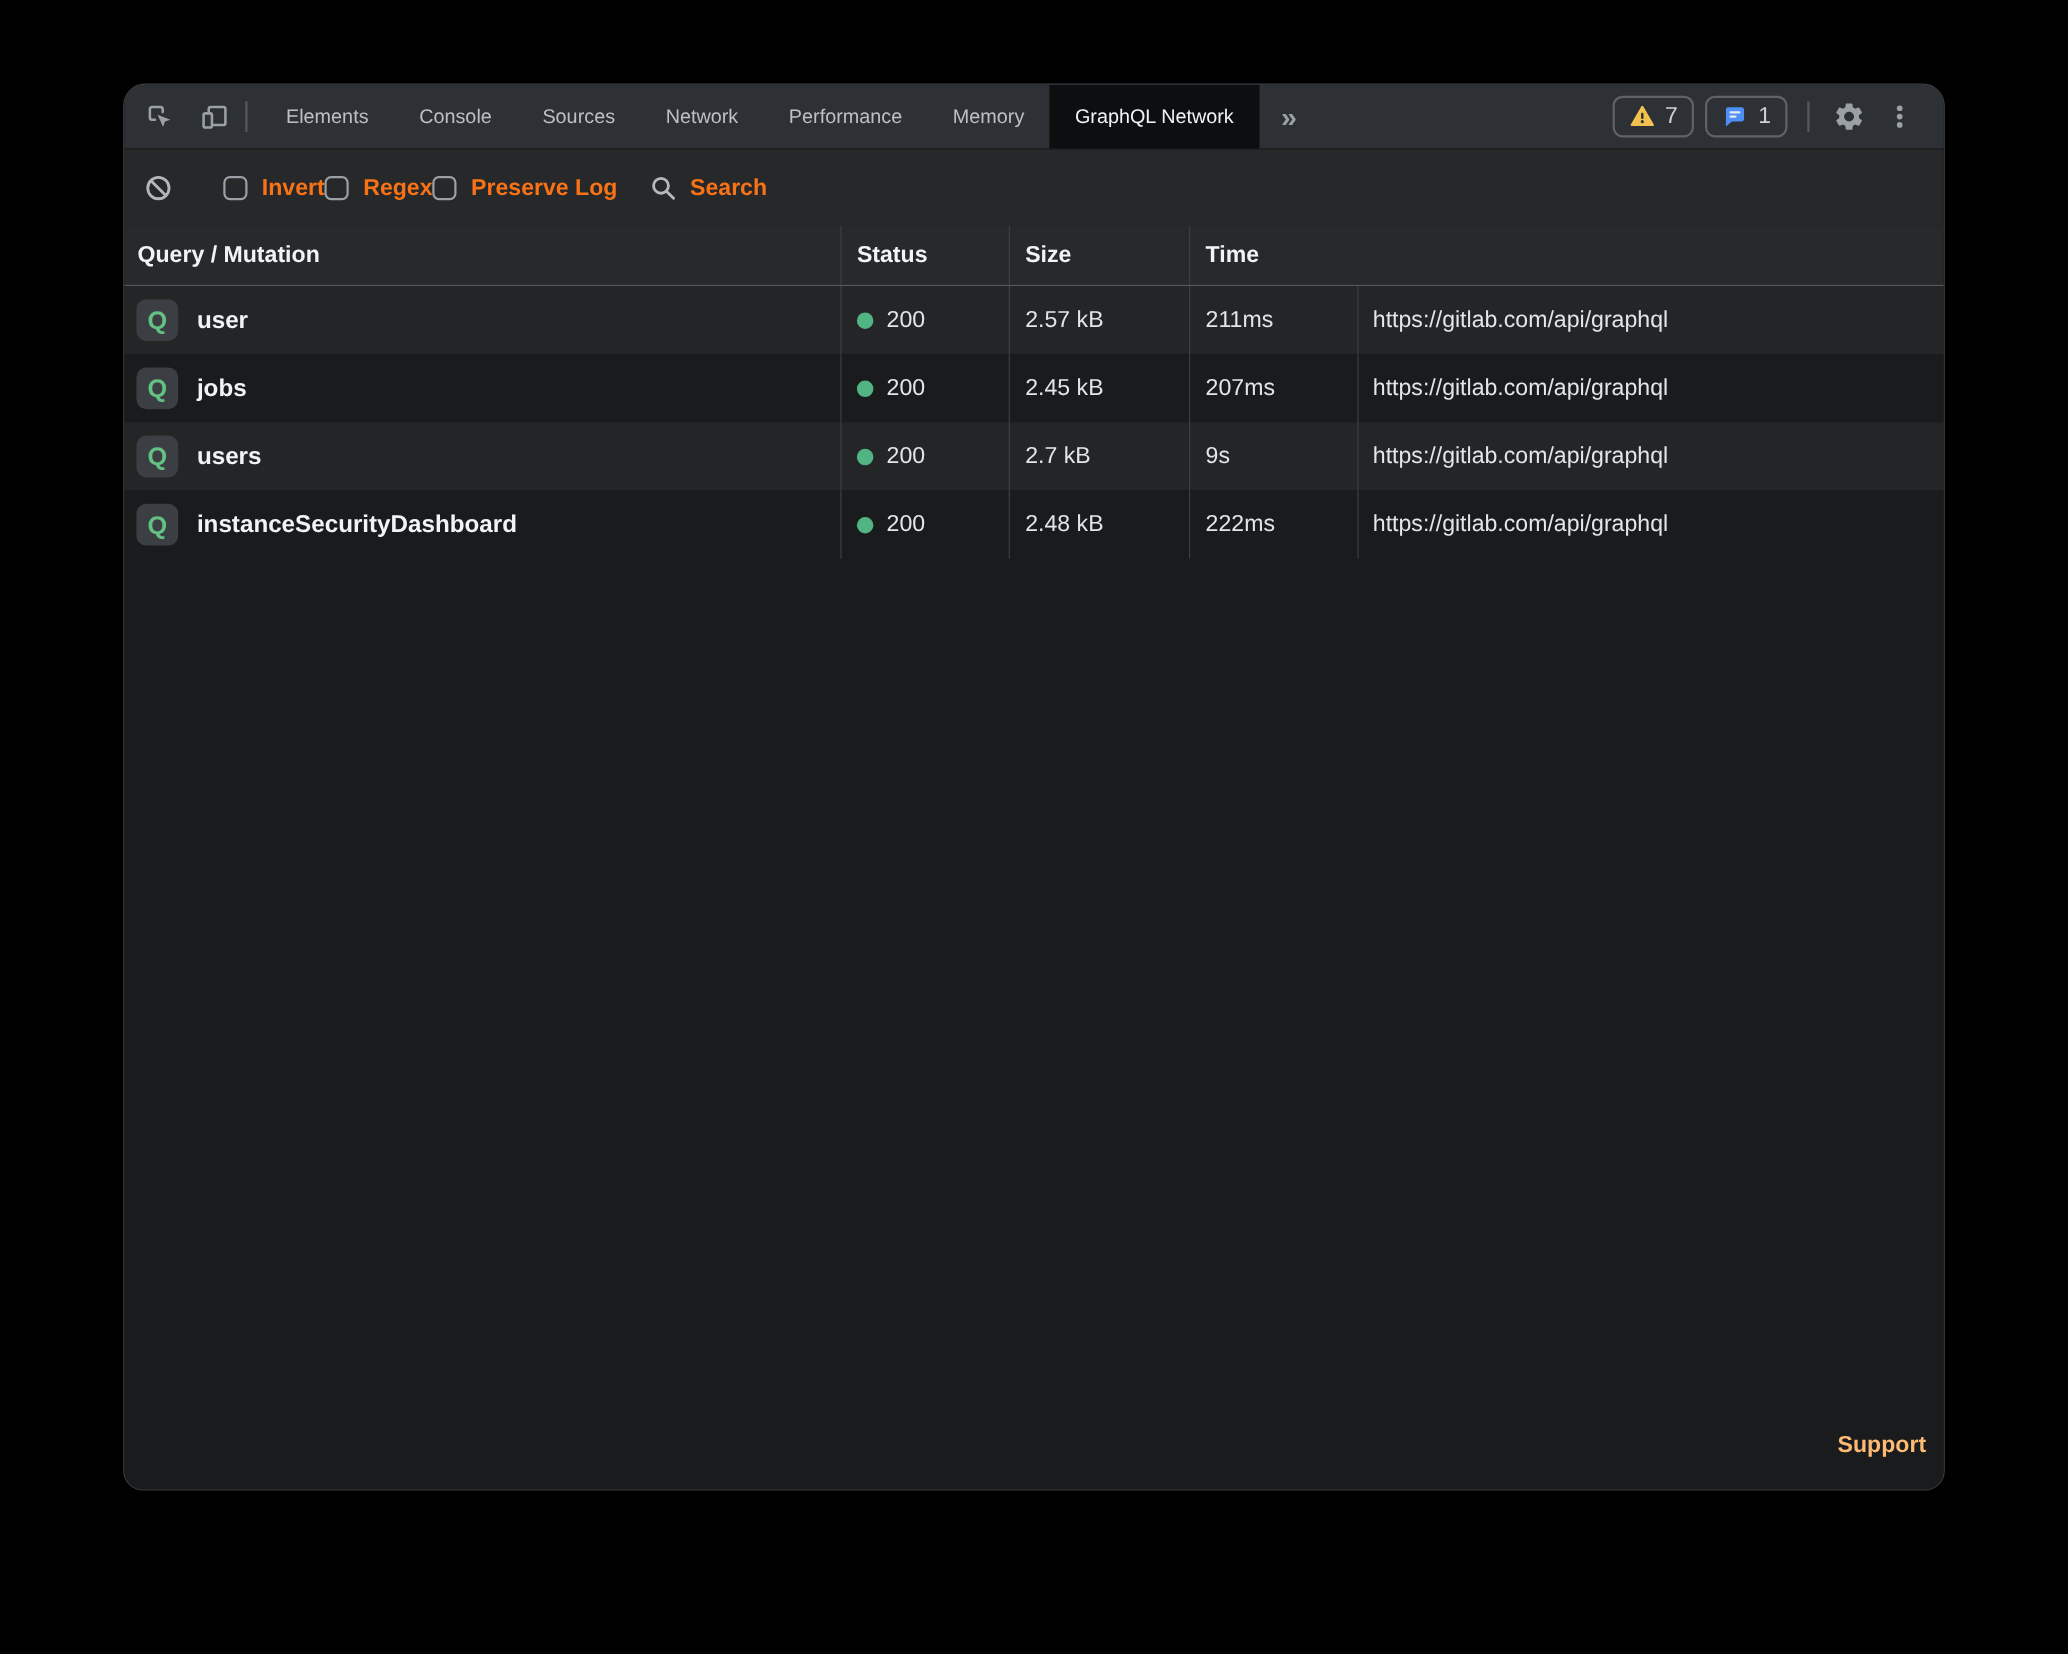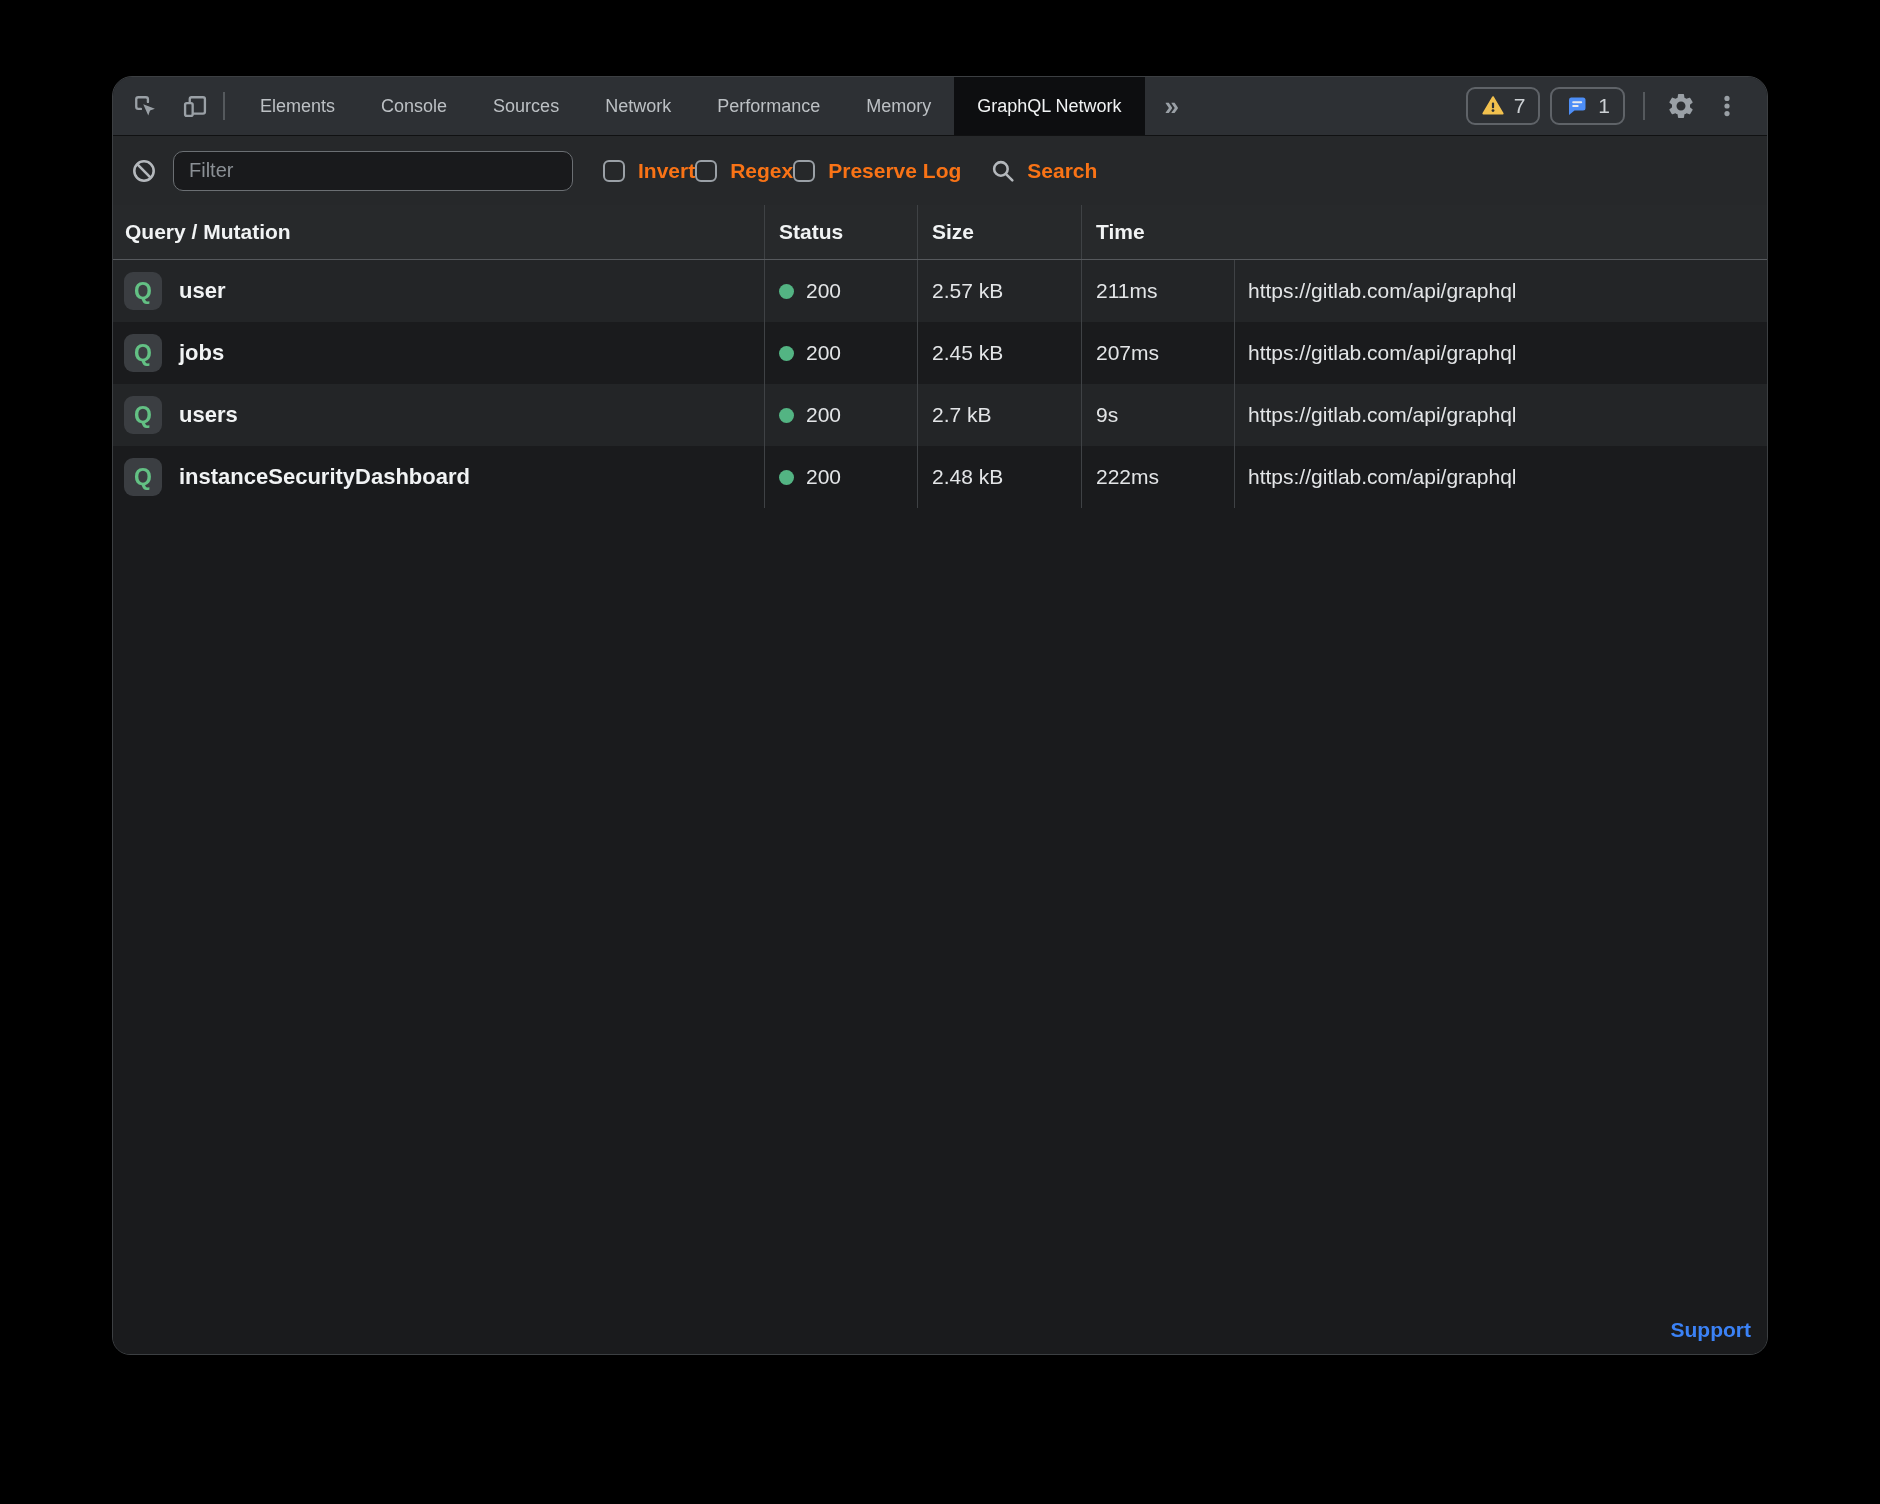--- a/index.html
+++ b/index.html
@@ -69,21 +69,21 @@
   .c4{width:153px;flex:0 0 153px;padding-left:14px;border-left:1px solid #3f4245;}
   .c5{flex:1;padding-left:13px;border-left:1px solid #3f4245;}
   .grid-header .cell{font-size:21px;font-weight:bold;color:#f1f3f4;}
   .grid-header .c1{padding-left:12px;}
   .q-badge{width:38px;height:38px;border-radius:9px;background:#3b3e42;display:flex;align-items:center;
     justify-content:center;font-size:23px;font-weight:bold;color:#63c184;flex:0 0 38px;}
   .query-name{margin-left:17px;font-size:22px;font-weight:bold;color:#f1f3f4;}
   .status-dot{width:15px;height:15px;border-radius:50%;background:var(--accent-green);margin-right:12px;flex:0 0 15px;}
   .cell-text{font-size:21px;color:#e3e5e7;}
   .grid-rest{flex:1;background:#1a1b1d;position:relative;}
-  .support{position:absolute;right:16px;bottom:12px;font-size:21px;font-weight:bold;color:#3b82f6;cursor:pointer;}
+  .support{position:absolute;right:16px;bottom:28px;font-size:21px;font-weight:bold;color:#fdba74;cursor:pointer;}
 
   svg{display:block;}
 </style>
 </head>
 <body>
 
 <div class="canvas">
   <div class="window">
 
 
@@ -157,21 +157,20 @@
       </div>
     </div>
 
     <div class="filterbar">
       <span class="block-btn">
         <svg width="28" height="28" viewBox="0 0 24 24">
           <circle cx="12" cy="12" r="8.3" fill="none" stroke="#b4b8bc" stroke-width="2.2"></circle>
           <line x1="6.6" y1="6.6" x2="17.4" y2="17.4" stroke="#b4b8bc" stroke-width="2.2"></line>
         </svg>
       </span>
-      <input class="filter-input" type="text" placeholder="Filter" style="">
       <div class="chk-group">
         <span class="checkbox"></span>
         <span class="chk-label">Invert</span>
       </div>
       <div class="chk-group">
         <span class="checkbox"></span>
         <span class="chk-label">Regex</span>
       </div>
       <div class="chk-group">
         <span class="checkbox"></span>

